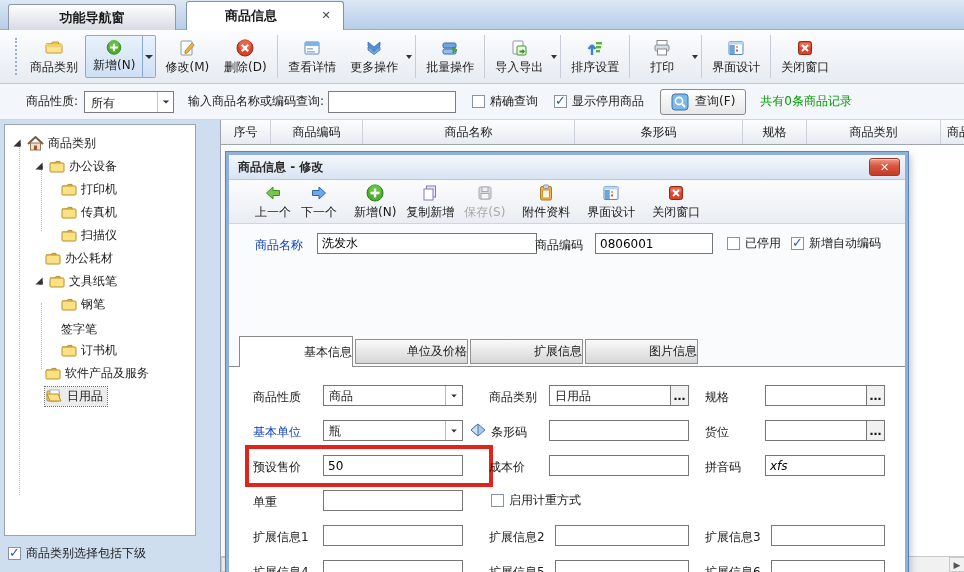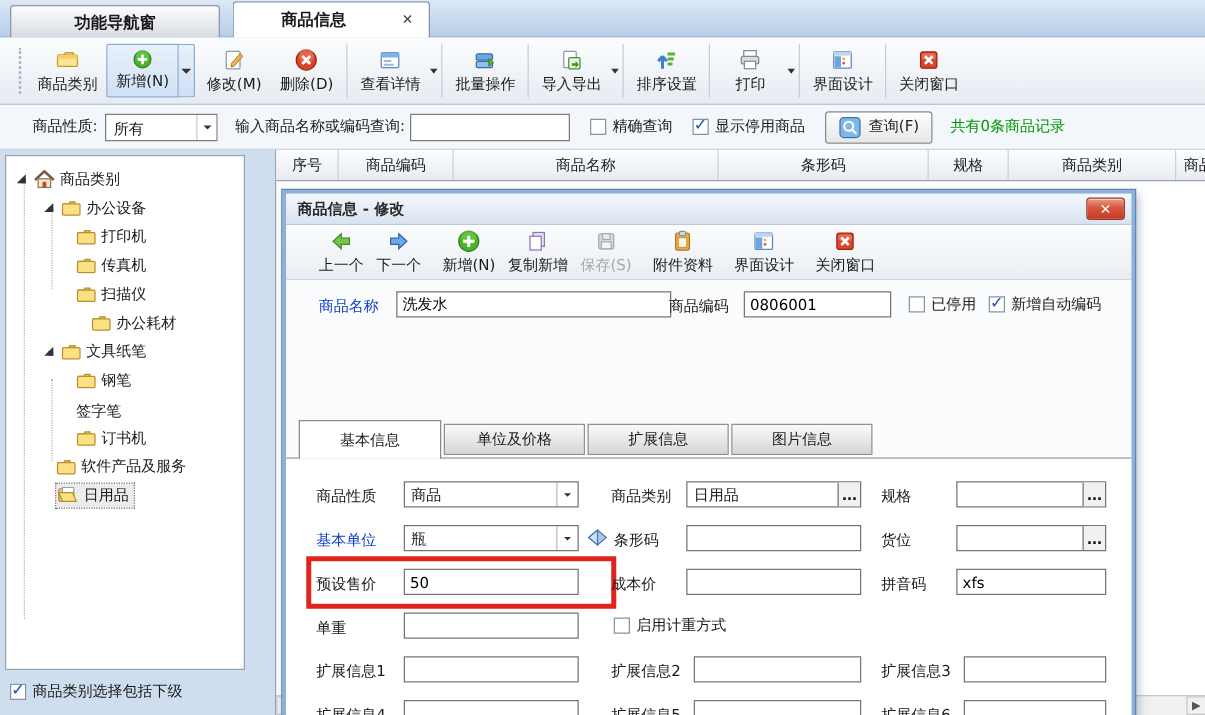--- a/index.html
+++ b/index.html
@@ -91,21 +91,21 @@
   .f-input { position:absolute; height:21px; border:1px solid #767676; background:#fff;
     font:12px "DejaVu Sans",sans-serif; padding:2px 4px; }
   .f-combo { position:absolute; height:21px; border:1px solid #767676; background:#fff; display:flex; }
   .f-combo .val { flex:1; padding:2px 5px; white-space:nowrap; }
   .f-combo .dd { width:17px; border-left:1px solid #bbb; display:flex; align-items:center; justify-content:center; }
   .f-pick { position:absolute; height:21px; border:1px solid #767676; background:#fff; display:flex; }
   .f-pick .val { flex:1; padding:2px 5px; white-space:nowrap; overflow:hidden; }
   .f-pick .btn { width:18px; border-left:1px solid #767676; background:#f1f1f1; display:flex; align-items:center;
     justify-content:center; font-weight:bold; cursor:pointer; line-height:6px; }
   .dlg-tabs { position:absolute; left:0; top:112px; width:100%; height:31px; }
-  .dtab { position:absolute; top:3px; height:25px; display:flex; align-items:center; justify-content:center;
+  .dtab { position:absolute; top:3px; height:25px; display:flex; align-items:center; justify-content:flex-end;
     background:linear-gradient(#fafafa,#d6d6d6); border:1px solid #909090; cursor:pointer; }
   .dtab.active { top:0; height:31px; background:#fff; border:1px solid #8a8a8a; border-bottom:none; z-index:3; }
   .tab-baseline { position:absolute; left:0; top:142px; width:100%; border-top:1px solid #8a8a8a; }
   .dlg-content { position:absolute; left:0; top:143px; width:100%; height:287px; background:#fff; }
   .red-box { position:absolute; border:4px solid #e1241b; }
   .cbox { position:absolute; display:flex; align-items:center; gap:5px; }
 </style>
 </head>
 <body>
 
@@ -167,20 +167,27 @@
   <div class="tbtn">
     <svg class="icon20" viewBox="0 0 20 20">
         <rect x="3" y="4" width="14" height="12" rx="1" fill="#fff" stroke="#5b87c5"></rect>
         <rect x="3" y="4" width="14" height="4" fill="#7fb2e8"></rect>
         <rect x="5" y="10" width="6" height="1.6" fill="#9ab8d8"></rect>
         <rect x="5" y="13" width="8" height="1.6" fill="#9ab8d8"></rect>
       </svg>
     <span class="lbl">查看详情</span>
   </div>
 
+  <div class="tbtn">
+    <svg class="icon20" viewBox="0 0 20 20">
+        <path d="M4 4 l6 5 6-5 v4 l-6 5 -6-5 Z" fill="#4f8fdc" stroke="#2e66ad" stroke-width=".7"></path>
+        <path d="M4 11 l6 5 6-5 v3 l-6 4.5 -6-4.5 Z" fill="#77aee8" stroke="#2e66ad" stroke-width=".7" transform="translate(0,-2)"></path>
+      </svg>
+    <span class="lbl">更多操作</span>
+  </div>
   <span class="mini-caret"></span>
 
   <div class="vsep"></div>
 
   <div class="tbtn">
     <svg class="icon20" viewBox="0 0 20 20">
         <rect x="3" y="5" width="13" height="5" rx="1.5" fill="#6da7e0" stroke="#3a6ea8"></rect>
         <rect x="3" y="11" width="13" height="5" rx="1.5" fill="#8fc0ee" stroke="#3a6ea8"></rect>
         <path d="M13 9 l4 3 -4 3 Z" fill="#57b33a" stroke="#2e7d1a" stroke-width=".7"></path>
       </svg>
@@ -331,21 +338,21 @@
       </svg>
     <span>传真机</span>
   </div>
   <div class="titem" style="left:56px; top:100px;">
     <svg width="16" height="13" viewBox="0 0 16 13">
         <path d="M1 3 h5 l1-1.6 h4 v1.6" fill="#f0c64f" stroke="#b8902a"></path>
         <rect x="1" y="3" width="14" height="9" rx="1" fill="#fbe184" stroke="#b8902a"></rect>
       </svg>
     <span>扫描仪</span>
   </div>
-  <div class="titem" style="left:40px; top:123px;margin-left:28px;">
+  <div class="titem" style="left:40px; top:123px;">
     <svg width="16" height="13" viewBox="0 0 16 13">
         <path d="M1 3 h5 l1-1.6 h4 v1.6" fill="#f0c64f" stroke="#b8902a"></path>
         <rect x="1" y="3" width="14" height="9" rx="1" fill="#fbe184" stroke="#b8902a"></rect>
       </svg>
     <span>办公耗材</span>
   </div>
   <div class="titem" style="left:28px; top:146px;">
     <span class="expander"></span>
     <svg width="16" height="13" viewBox="0 0 16 13">
         <path d="M1 3 h5 l1-1.6 h4 v1.6" fill="#f0c64f" stroke="#b8902a"></path>
@@ -544,21 +551,21 @@
         <span class="val"></span>
         <span class="btn">…</span>
       </div>
 
       <div class="red-box" style="left:16px; top:78px; width:248px; height:42px;"></div>
       <span class="f-label" style="left:24px; top:92px;">预设售价</span>
       <input class="f-input" style="left: 94px; top: 88px; width: 140px;" value="50">
       <span class="f-label" style="left:260px; top:92px;">成本价</span>
       <input class="f-input" style="left: 320px; top: 88px; width: 140px;" value="">
       <span class="f-label" style="left:476px; top:92px;">拼音码</span>
-      <input class="f-input" style="left: 536px; top: 88px; width: 120px;" value="xfs">
+      <input class="f-input" style="left: 536px; top: 88px; width: 120px; font-style: italic;" value="xfs">
 
       <span class="f-label" style="left:24px; top:127px;">单重</span>
       <input class="f-input" style="left: 94px; top: 123px; width: 140px;" value="">
       <div class="cbox" style="left:262px; top:125px;">
         <span class="cb"></span>
         <span>启用计重方式</span>
       </div>
 
       <span class="f-label" style="left:24px; top:162px;">扩展信息1</span>
       <input class="f-input" style="left: 94px; top: 158px; width: 140px;" value="">

